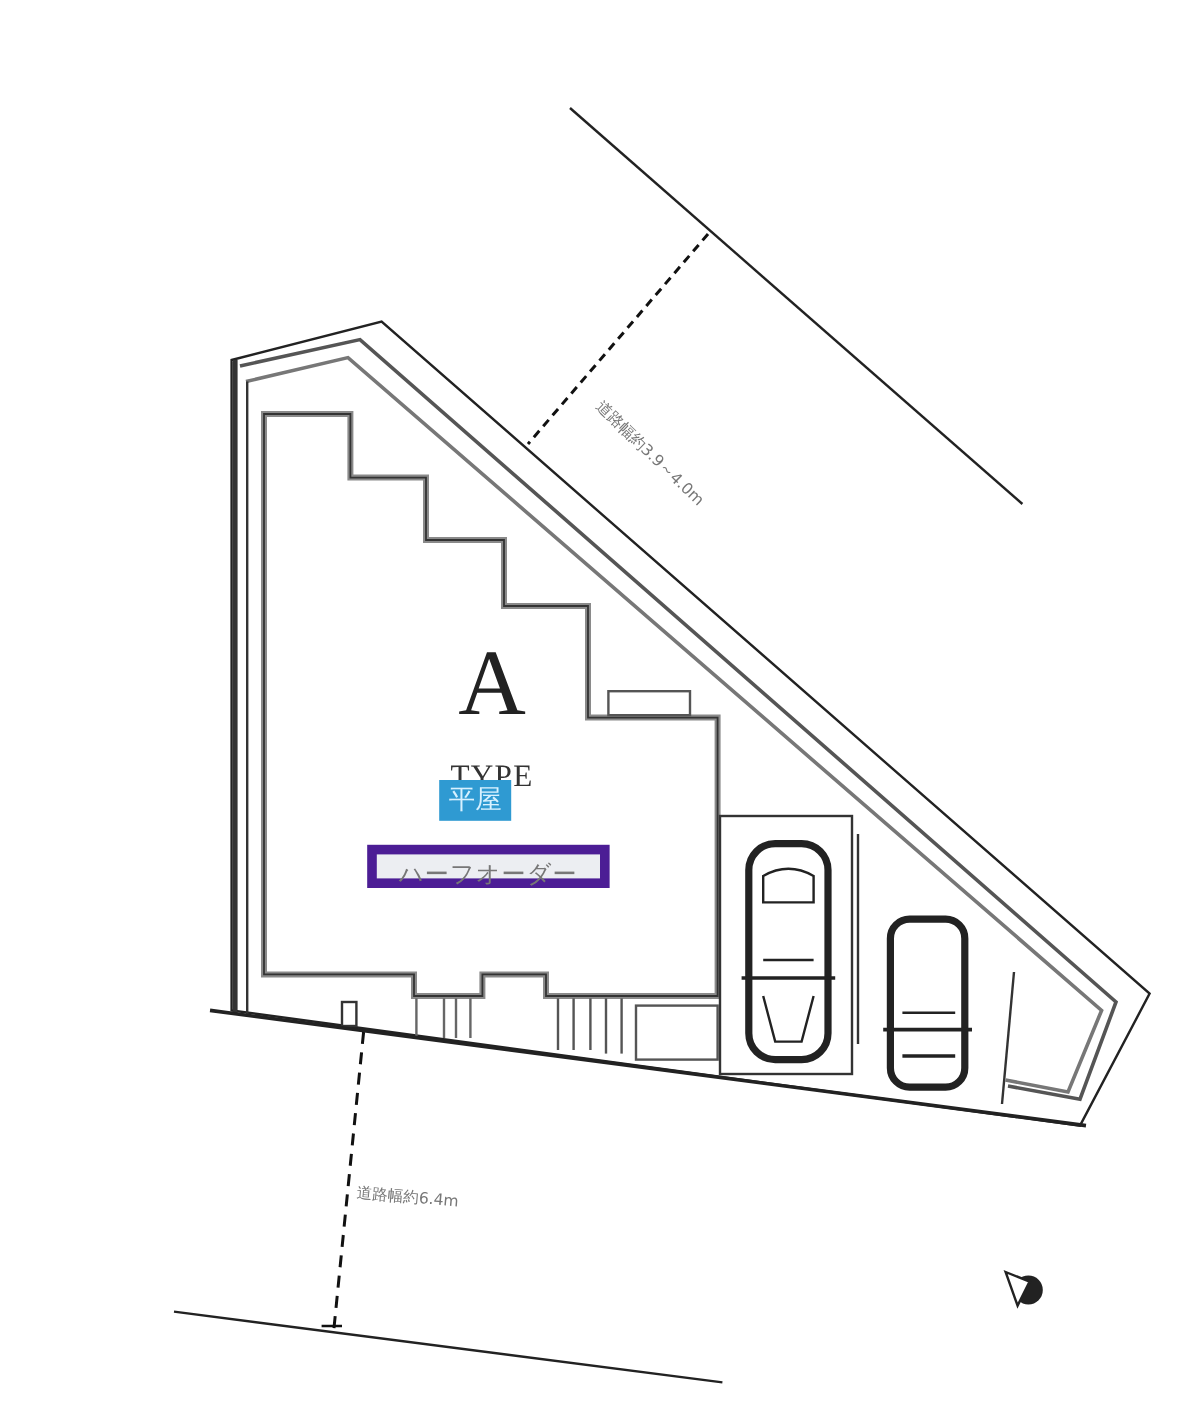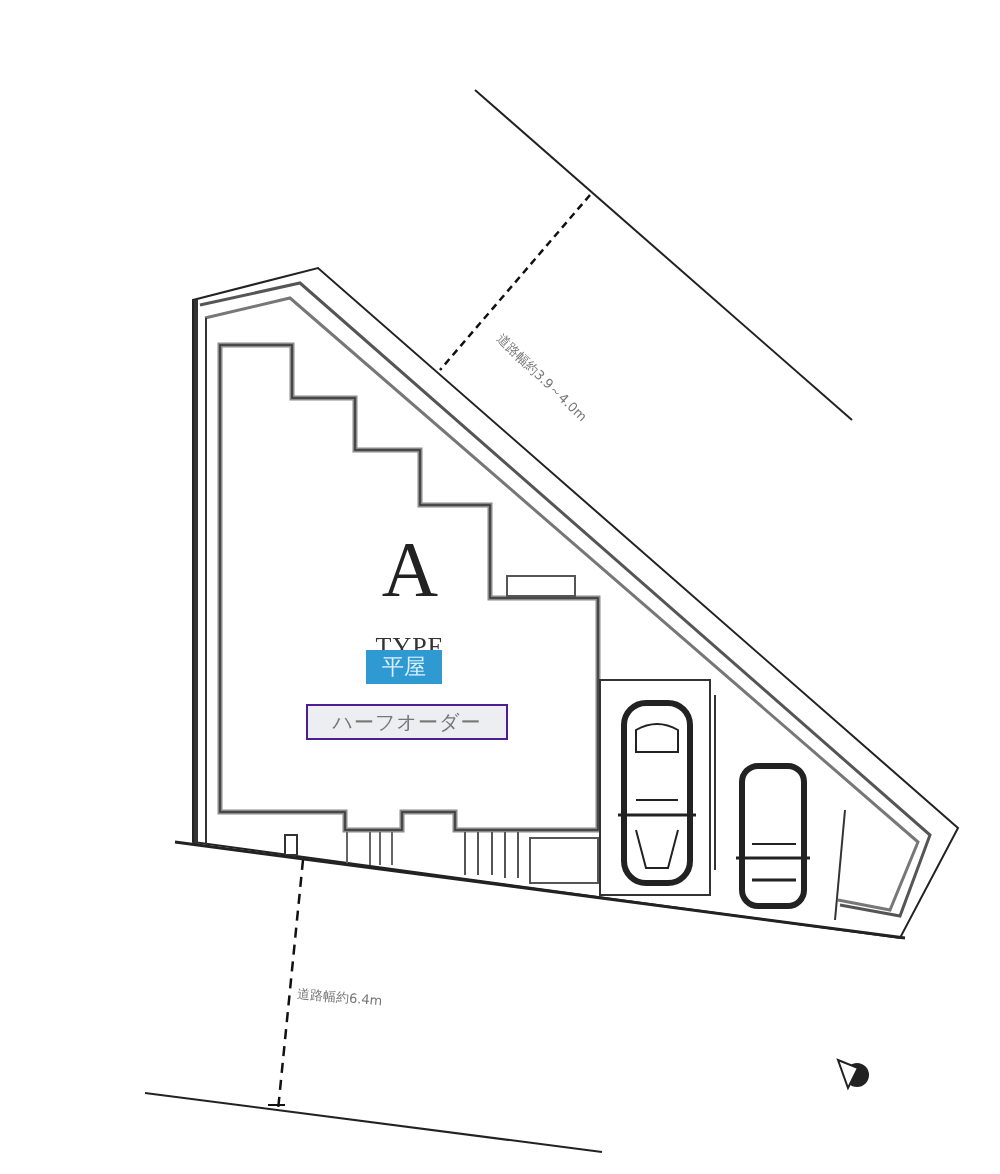--- a/index.html
+++ b/index.html
@@ -1,21 +1,21 @@
 <!DOCTYPE html>
 <html><head>
 <meta charset="utf-8">
 <style>
   html, body { margin:0; padding:0; background:#ffffff; }
   body { width:1000px; height:1174px; position:relative; overflow:hidden; font-family:"DejaVu Serif", serif; }
   svg { position:absolute; left:0; top:0; }
   .label-A { position:absolute; left:370px; top:530px; width:80px; text-align:center; font-family:"Liberation Serif", serif; font-size:78px; line-height:78px; color:#222; }
   .label-type { position:absolute; left:360px; top:632px; width:100px; text-align:center; font-family:"Liberation Serif", serif; font-size:26px; letter-spacing:1px; color:#333; }
-  .badge-floor { position:absolute; left:366px; top:650px; width:76px; height:34px; background:#2f9ad2; color:#d8f1ff; font-size:22px; line-height:34px; text-align:center; font-family:"DejaVu Sans", sans-serif; }
-  .badge-order { position:absolute; left:306px; top:704px; width:202px; height:36px; border:2px solid #4c1d95; background:#eceef2; box-sizing:border-box; color:#777; font-size:20px; line-height:32px; text-align:center; font-family:"DejaVu Sans", sans-serif; letter-spacing:1px; }
+  .badge-floor { position:absolute; left:366px; top:650px; width:60px; height:34px; background:#2f9ad2; color:#d8f1ff; font-size:22px; line-height:34px; text-align:center; font-family:"DejaVu Sans", sans-serif; }
+  .badge-order { position:absolute; left:306px; top:704px; width:202px; height:36px; border:8px solid #4c1d95; background:#eceef2; box-sizing:border-box; color:#777; font-size:20px; line-height:32px; text-align:center; font-family:"DejaVu Sans", sans-serif; letter-spacing:1px; }
   .road-label { position:absolute; font-family:"DejaVu Sans", sans-serif; font-size:13px; color:#777; white-space:nowrap; }
   .road-top { left:505px; top:330px; transform:rotate(44deg); transform-origin:left top; }
   .road-bottom { left:298px; top:985px; transform:rotate(5deg); transform-origin:left top; }
 </style>
 </head>
 <body>
 
 <svg width="1000" height="1174" viewBox="0 0 1000 1174">
 
   <line x1="475" y1="90" x2="852" y2="420" stroke="#222" stroke-width="2"></line>

